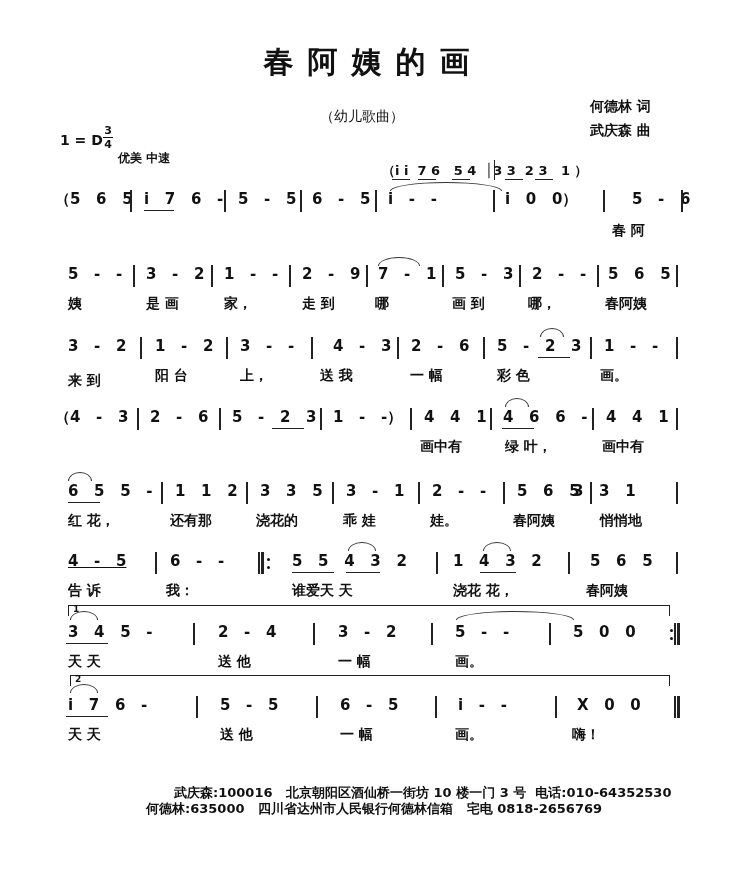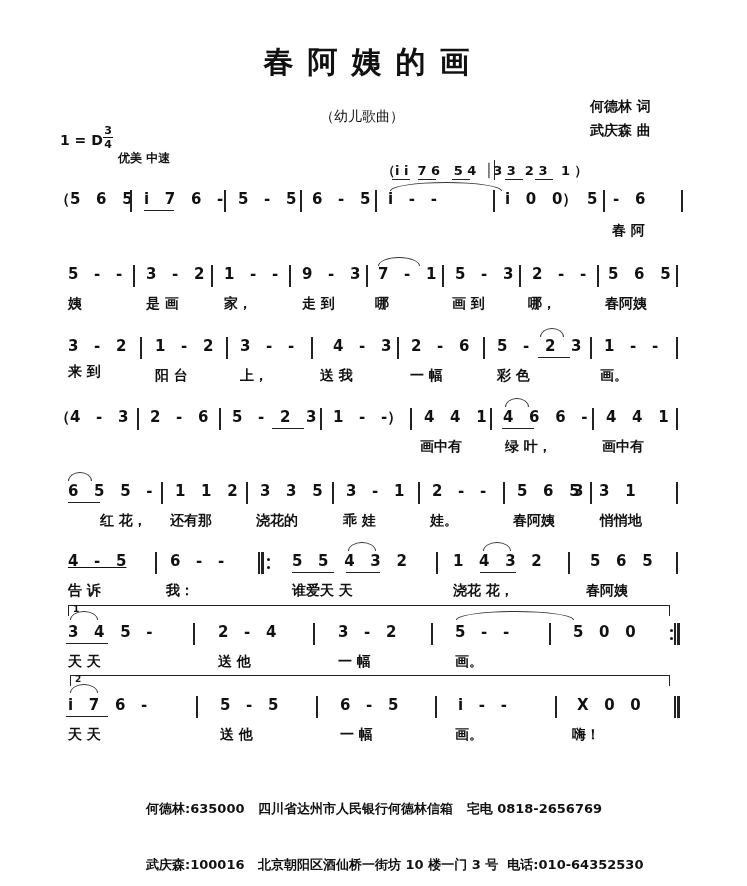--- a/index.html
+++ b/index.html
@@ -59,33 +59,33 @@
   <div class="bar" style="left:224px;"></div>
   <div class="notes" style="left:238px;">5   -   5</div>
   <div class="bar" style="left:300px;"></div>
   <div class="notes" style="left:312px;">6   -   5</div>
   <div class="bar" style="left:375px;"></div>
   <div class="slur" style="left:390px; top:-8px; width:110px;"></div>
   <div class="notes" style="left:388px;">i   -   -</div>
   <div class="bar" style="left:493px;"></div>
   <div class="notes" style="left:505px;">i   0   0）</div>
   <div class="bar" style="left:603px;"></div>
-  <div class="notes" style="left:587px;">5   -   6</div>
+  <div class="notes" style="left:632px;">5   -   6</div>
   <div class="bar" style="left:681px;"></div>
   <div class="lyr" style="left:612px; top:32px;">春   阿</div>
 </div>
 
 <div class="row" style="top:265px;">
   <div class="notes" style="left:68px;">5   -   -</div>
   <div class="bar" style="left:133px;"></div>
   <div class="notes" style="left:146px;">3   -   2</div>
   <div class="bar" style="left:211px;"></div>
   <div class="notes" style="left:224px;">1   -   -</div>
   <div class="bar" style="left:289px;"></div>
-  <div class="notes" style="left:302px;">9   -   3</div>
+  <div class="notes" style="left:302px;">2   -   9</div>
   <div class="bar" style="left:366px;"></div>
   <div class="slur" style="left:378px; top:-8px; width:40px;"></div>
   <div class="notes" style="left:378px;">7   -   1</div>
   <div class="bar" style="left:442px;"></div>
   <div class="notes" style="left:455px;">5   -   3</div>
   <div class="bar" style="left:519px;"></div>
   <div class="notes" style="left:532px;">2   -   -</div>
   <div class="bar" style="left:597px;"></div>
   <div class="notes" style="left:608px;">5   6   5</div>
   <div class="bar" style="left:676px;"></div>
@@ -109,21 +109,21 @@
   <div class="notes" style="left:325px;margin-left:8px;">4   -   3</div>
   <div class="bar" style="left:397px;"></div>
   <div class="notes" style="left:411px;">2   -   6</div>
   <div class="bar" style="left:483px;"></div>
   <div class="slur" style="left:540px; top:-9px; width:22px;"></div>
   <div class="notes" style="left:497px;">5   -   2   3</div>
   <div class="ul" style="left:538px; top:20px; width:32px;"></div>
   <div class="bar" style="left:590px;"></div>
   <div class="notes" style="left:604px;">1   -   -</div>
   <div class="bar" style="left:676px;"></div>
-  <div class="lyr" style="left:68px; top:26px;">来   到</div>
+  <div class="lyr" style="left:68px; top:35px;">来   到</div>
   <div class="lyr" style="left:155px; top:30px;">阳   台</div>
   <div class="lyr" style="left:240px; top:30px;">上，</div>
   <div class="lyr" style="left:320px; top:30px;">送   我</div>
   <div class="lyr" style="left:410px; top:30px;">一   幅</div>
   <div class="lyr" style="left:497px; top:30px;">彩   色</div>
   <div class="lyr" style="left:600px; top:30px;">画。</div>
 </div>
 
 <div class="row" style="top:408px;">
   <div class="notes" style="left:55px;">（4   -   3</div>
@@ -158,21 +158,21 @@
   <div class="notes" style="left:260px;">3   3   5</div>
   <div class="bar" style="left:332px;"></div>
   <div class="notes" style="left:346px;">3   -   1</div>
   <div class="bar" style="left:418px;"></div>
   <div class="notes" style="left:432px;">2   -   -</div>
   <div class="bar" style="left:503px;"></div>
   <div class="notes" style="left:517px;">5   6   5</div>
   <div class="bar" style="left:590px;"></div>
   <div class="notes" style="left:573px;">3   3   1</div>
   <div class="bar" style="left:676px;"></div>
-  <div class="lyr" style="left:68px; top:30px;margin-left:32px;">红   花，</div>
+  <div class="lyr" style="left:68px; top:30px;">红   花，</div>
   <div class="lyr" style="left:170px; top:30px;">还有那</div>
   <div class="lyr" style="left:256px; top:30px;">浇花的</div>
   <div class="lyr" style="left:343px; top:30px;">乖   娃</div>
   <div class="lyr" style="left:430px; top:30px;">娃。</div>
   <div class="lyr" style="left:513px; top:30px;">春阿姨</div>
   <div class="lyr" style="left:600px; top:30px;">悄悄地</div>
 </div>
 
 <div class="row" style="top:552px;">
   <div class="notes" style="left:68px;text-decoration:underline;">4   -   5</div>
@@ -243,13 +243,13 @@
   <div class="notes" style="left:577px;">X   0   0</div>
   <div class="dbl" style="left:674px;"></div>
   <div class="lyr" style="left:68px; top:30px;">天   天</div>
   <div class="lyr" style="left:220px; top:30px;">送   他</div>
   <div class="lyr" style="left:340px; top:30px;">一   幅</div>
   <div class="lyr" style="left:455px; top:30px;">画。</div>
   <div class="lyr" style="left:572px; top:30px;">嗨！</div>
 </div>
 
 <div class="abs footer" style="top:800px;">何德林:635000   四川省达州市人民银行何德林信箱   宅电 0818-2656769</div>
-<div class="abs footer" style="top:856px;">武庆森:100016   北京朝阳区酒仙桥一街坊 10 楼一门 3 号  电话:010-64352530</div>
+<div class="abs footer" style="top:784px;margin-left:28px;">武庆森:100016   北京朝阳区酒仙桥一街坊 10 楼一门 3 号  电话:010-64352530</div>
 
 </body></html>

